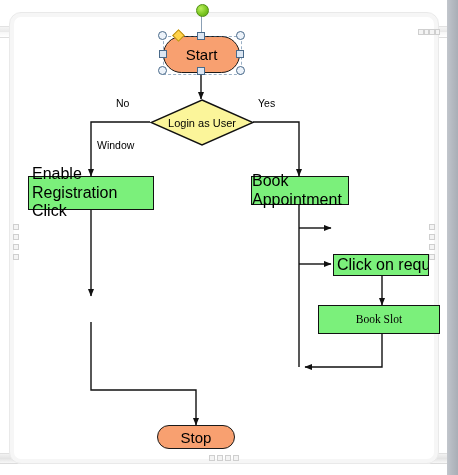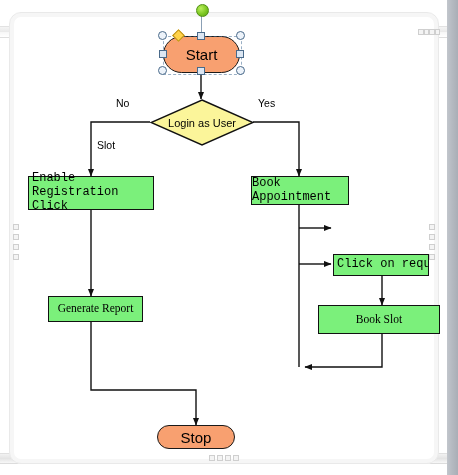--- a/index.html
+++ b/index.html
@@ -111,23 +111,23 @@
     align-items: center;
     justify-content: center;
     font-size: 11px;
     font-family: "Liberation Sans", sans-serif;
     pointer-events: none;
   }
   .process {
     border: 1.2px solid #111111;
     display: flex;
     align-items: center;
-    font-size: 12px;
+    font-size: 16px;
     line-height: 1.15;
-    font-family: Liberation Mono, monospace;
+    font-family: Liberation Sans, sans-serif;
   }
   .process.center { justify-content: center; }
   .process.left { justify-content: flex-start; padding-left: 3px; }
   .process.serif {
     font-family: "Liberation Serif", serif;
     font-size: 11.5px;
     justify-content: center;
   }
   .process.ul span { text-decoration: underline; }
   .process.clip { overflow: hidden; white-space: nowrap; }
@@ -264,31 +264,28 @@
 
 
     <div class="node process left clip" style="left:333px; top:254px; width:96px; height:22px; background:#7bf07b;">
       <span>Click on requiredslot</span>
     </div>
 
     <div class="node process serif" style="left:318px; top:305px; width:122px; height:29px; background:#7bf07b;">
       <span>Book Slot</span>
     </div>
 
-    <div class="node process serif" style="left:48px; top:296px; width:95px; height:26px; background:#7bf07b;">
-      <span>Generate Report</span>
-    </div>
 
     <div class="node terminator" style="left:157px; top:425px; width:78px; height:24px; background:#f8a070;">
       <span>Stop</span>
     </div>
 
     <div class="edge-label" style="left:116px; top:97px;">No</div>
     <div class="edge-label" style="left:258px; top:97px;">Yes</div>
-    <div class="edge-label" style="left:97px; top:139px;">Slot</div>
+    <div class="edge-label" style="left:97px; top:139px;">Window</div>
 
     <div class="sel-box" style="left:163px; top:36px; width:77px; height:37px;"></div>
     <div class="rot-line" style="left:201px; top:14px; height:22px;"></div>
     <div class="rot-knob" style="left:196px; top:4px;"></div>
     <div class="handle adj" style="left:174px; top:31px;"></div>
 
     <div class="handle ci" style="left:158px; top:31px;"></div>
     <div class="handle sq" style="left:197px; top:32px;"></div>
     <div class="handle ci" style="left:236px; top:31px;"></div>
     <div class="handle sq" style="left:159px; top:50px;"></div>

